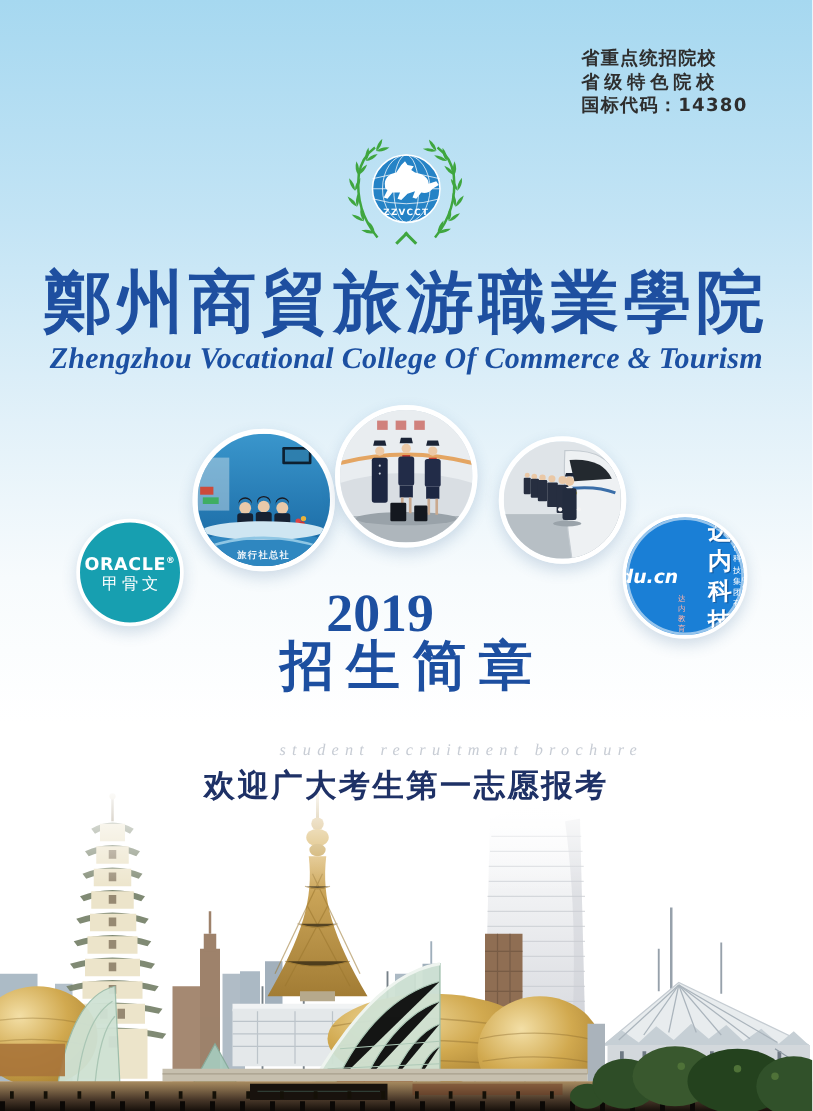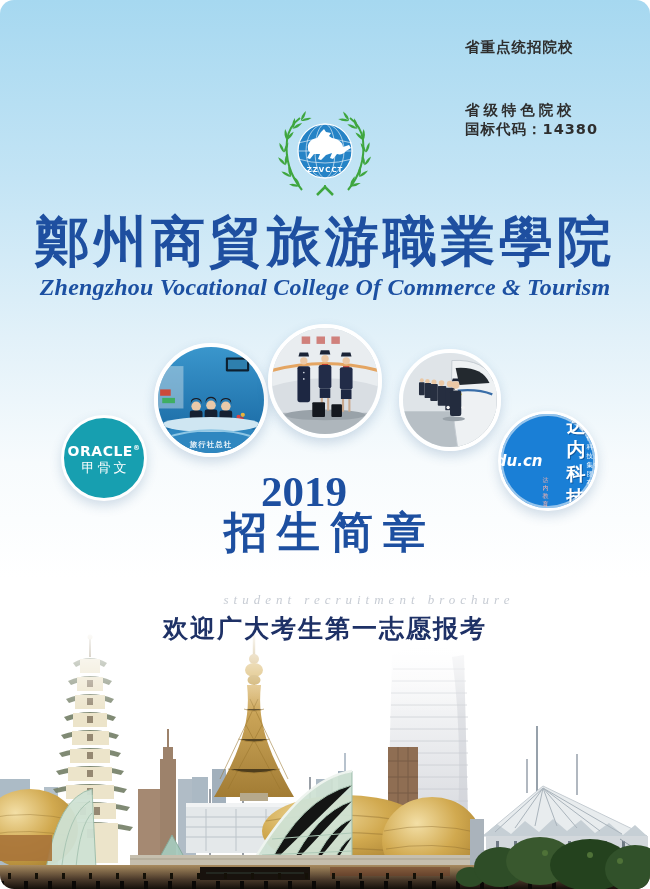--- a/index.html
+++ b/index.html
@@ -1,25 +1,24 @@
 <!DOCTYPE html>
 <html><head>
 <meta charset="utf-8">
 <style>
   html,body{margin:0;padding:0;}
   .page{
     position:relative; width:650px; height:889px; overflow:hidden;
     font-family:"DejaVu Sans","Liberation Sans",sans-serif;
     background:linear-gradient(180deg,#a6d8f0 0%,#c3e4f5 20%,#e2f1f9 38%,#f7fbfd 52%,#ffffff 65%,#ffffff 100%);
-    border-radius:14px;
   }
   
   .badges{position:absolute; top:38px; right:52px; text-align:left; color:#2e2e2e;
           font-weight:bold; font-size:14.5px; line-height:19px; letter-spacing:1px;}
-  .badges .justify6{letter-spacing:3.9px; margin-right:-3.9px;margin-top:44px;}
+  .badges .justify6{letter-spacing:3.9px; margin-right:-3.9px;}
   
   .logo{position:absolute; left:259px; top:104px; width:132px; height:104px;}
   
   .title-zh{position:absolute; left:0; top:206px; width:650px; text-align:center;
     font-family:"DejaVu Serif","Liberation Serif",serif; font-weight:bold;
     font-size:54px; letter-spacing:4px; color:#1e4fa0; white-space:nowrap;}
   .title-en{position:absolute; left:0; top:274px; width:650px; text-align:center;
     font-family:"Liberation Serif","DejaVu Serif",serif; font-style:italic; font-weight:bold;
     font-size:24px; color:#1c50a2; letter-spacing:.2px;}
   

